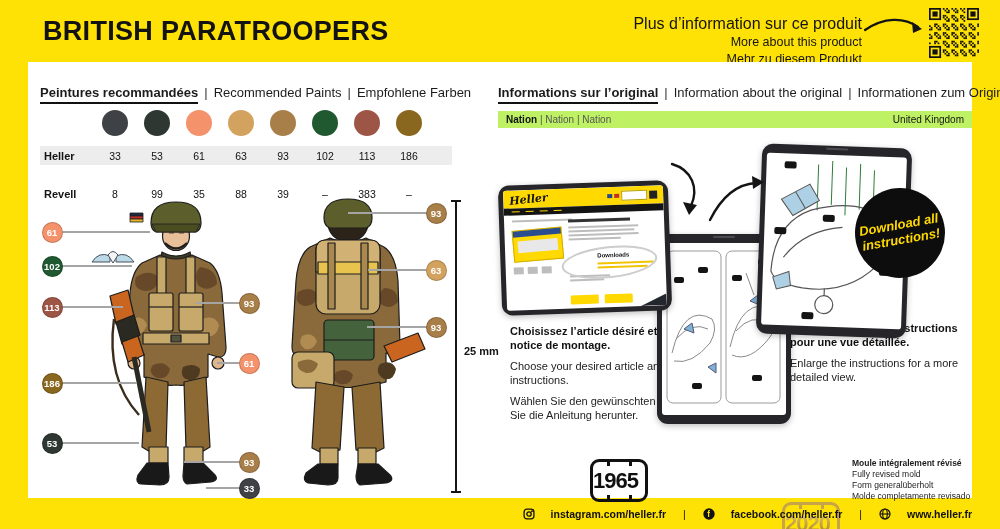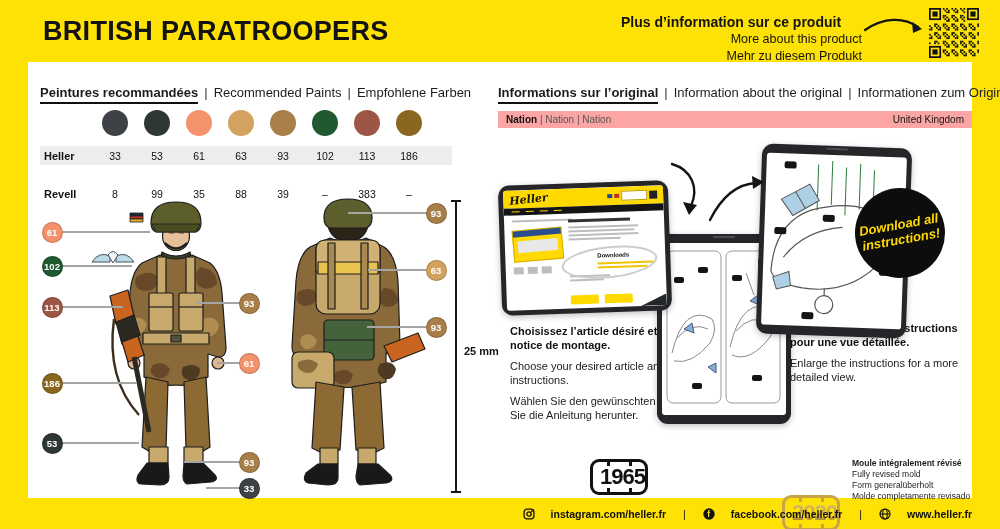--- a/index.html
+++ b/index.html
@@ -3,21 +3,21 @@
 <meta charset="utf-8">
 <style>
   html,body{margin:0;padding:0;}
   .page{position:relative;width:1000px;height:529px;background:#ffe205;overflow:hidden;
         font-family:"Liberation Sans",sans-serif;color:#141414;}
   .abs{position:absolute;}
 
   .title{left:43px;top:16px;font-size:27px;font-weight:800;letter-spacing:.3px;color:#131313;}
 
   .moreinfo{left:600px;top:13px;width:262px;text-align:right;line-height:1.32;font-size:12.5px;}
-  .moreinfo .l1{font-weight:700;font-size:14px;text-align:center;}
+  .moreinfo .l1{font-weight:400;font-size:16px;}
 
   .panel{left:28px;top:62px;width:944px;height:436px;background:#ffffff;}
 
   .sec-hdr{font-size:13px;color:#1c1c1c;white-space:nowrap;}
   .sec-hdr .hb{font-weight:800;border-bottom:2.5px solid #111;padding-bottom:2px;}
   .sec-hdr .sep{margin:0 6px;color:#333;font-weight:300;}
 
   
   .ptable{left:40px;top:105px;width:412px;}
   .prow{display:grid;grid-template-columns:54px repeat(8,42px);align-items:center;}
@@ -31,21 +31,21 @@
   
   .callout-badge{width:21px;height:21px;border-radius:50%;display:flex;align-items:center;justify-content:center;
       color:#fff;font-size:9.5px;font-weight:700;box-shadow:inset 0 0 0 1px rgba(0,0,0,.18);z-index:6;}
   .callout-line{height:1.5px;background:#a5a5a5;z-index:5;}
 
   .scalebar{left:455px;top:200px;width:2px;height:293px;background:#151515;}
   .scalebar:before,.scalebar:after{content:"";position:absolute;left:-4px;width:10px;height:2px;background:#151515;}
   .scalebar:before{top:0;} .scalebar:after{bottom:0;}
   .scalelabel{left:464px;top:345px;font-size:11px;font-weight:800;}
 
-  .nationbar{left:498px;top:111px;width:474px;height:17px;background:#fca5a5;display:flex;
+  .nationbar{left:498px;top:111px;width:474px;height:17px;background:#bef264;display:flex;
       align-items:center;justify-content:space-between;padding:0 8px;box-sizing:border-box;font-size:10px;}
   .nationbar .nb-left b{font-weight:800;}
   .nationbar .nb-left .dim{color:#555;}
 
   
   .bezel{background:#26262a;border-radius:11px;padding:5px;box-sizing:border-box;box-shadow:0 2px 6px rgba(0,0,0,.25);}
   .screen{background:#fff;width:100%;height:100%;overflow:hidden;position:relative;border-radius:3px;}
   .tab1{left:500px;top:183px;width:170px;height:130px;transform:rotate(-2deg);z-index:3;}
   .tab2{left:657px;top:234px;width:134px;height:190px;z-index:1;}
   .tab3{left:759px;top:146px;width:150px;height:190px;transform:rotate(2deg);z-index:2;}
@@ -74,21 +74,21 @@
   .badge-text{transform:rotate(-10deg);color:#ffd900;font-weight:800;font-style:italic;font-size:13px;
       line-height:1.15;text-align:center;}
 
   .steps{font-size:11px;line-height:1.28;color:#222;}
   .steps p{margin:0 0 7px 0;}
   .steps p.lead{font-weight:800;color:#111;}
   .step1{left:510px;top:324px;width:238px;}
   .step2{left:790px;top:321px;width:186px;}
 
   
-  .stamp{width:58px;height:36px;border-radius:9px;box-sizing:border-box;display:flex;align-items:center;justify-content:flex-end;position:relative;}
+  .stamp{width:58px;height:43px;border-radius:9px;box-sizing:border-box;display:flex;align-items:center;justify-content:flex-start;position:relative;}
   .stamp.black{border:3.5px solid #111;}
   .stamp.gold{border:3.5px solid #c7a349;}
   .stamp-year{font-size:22px;font-weight:800;letter-spacing:-1px;}
   .stamp.black .stamp-year{color:#111;}
   .stamp.gold .stamp-year{background:linear-gradient(180deg,#e7cb72,#9f7b22);-webkit-background-clip:text;background-clip:text;color:transparent;}
   .stamp .tick{position:absolute;width:2.5px;height:5px;}
   .stamp.black .tick{background:#111;} .stamp.gold .tick{background:#c7a349;}
   .stamp-text{font-size:8.5px;line-height:1.3;color:#1b1b1b;width:175px;}
   .stamp-text .l1{font-weight:800;}
 

